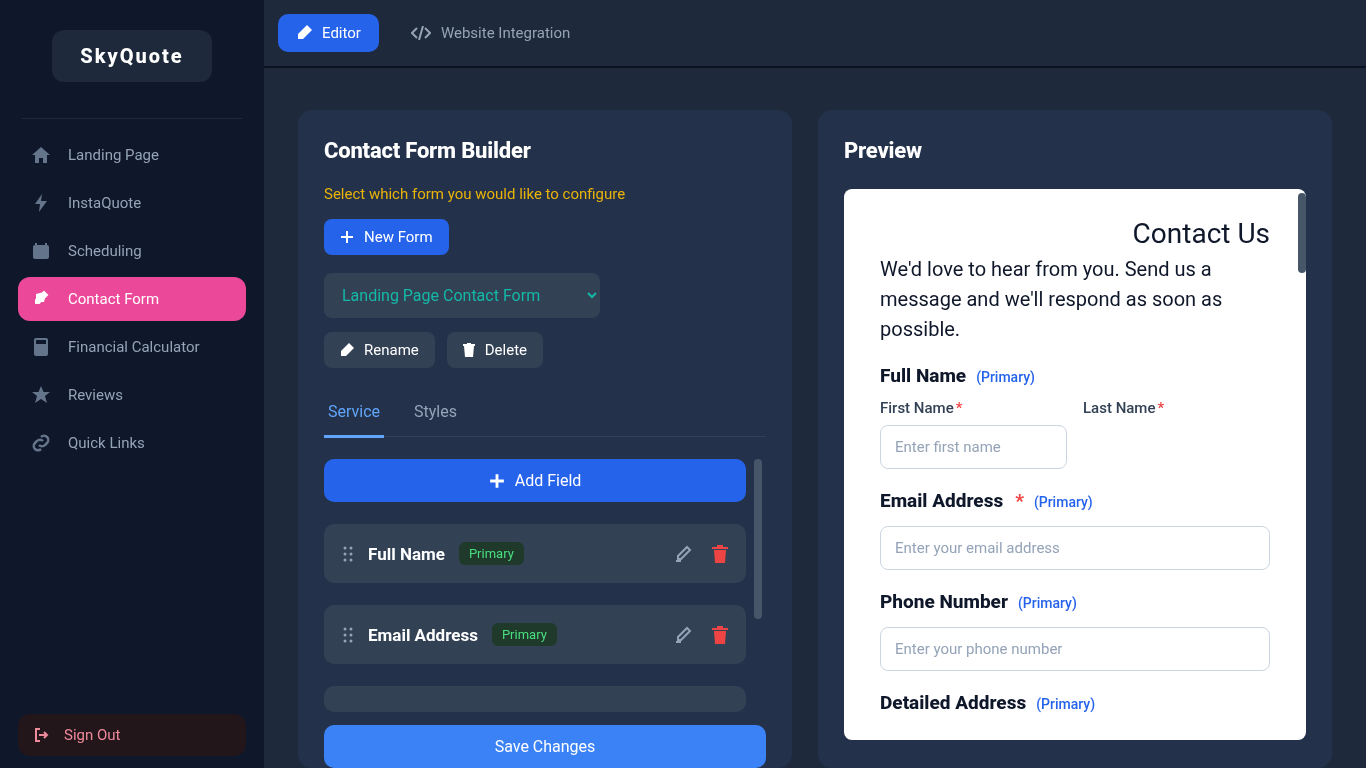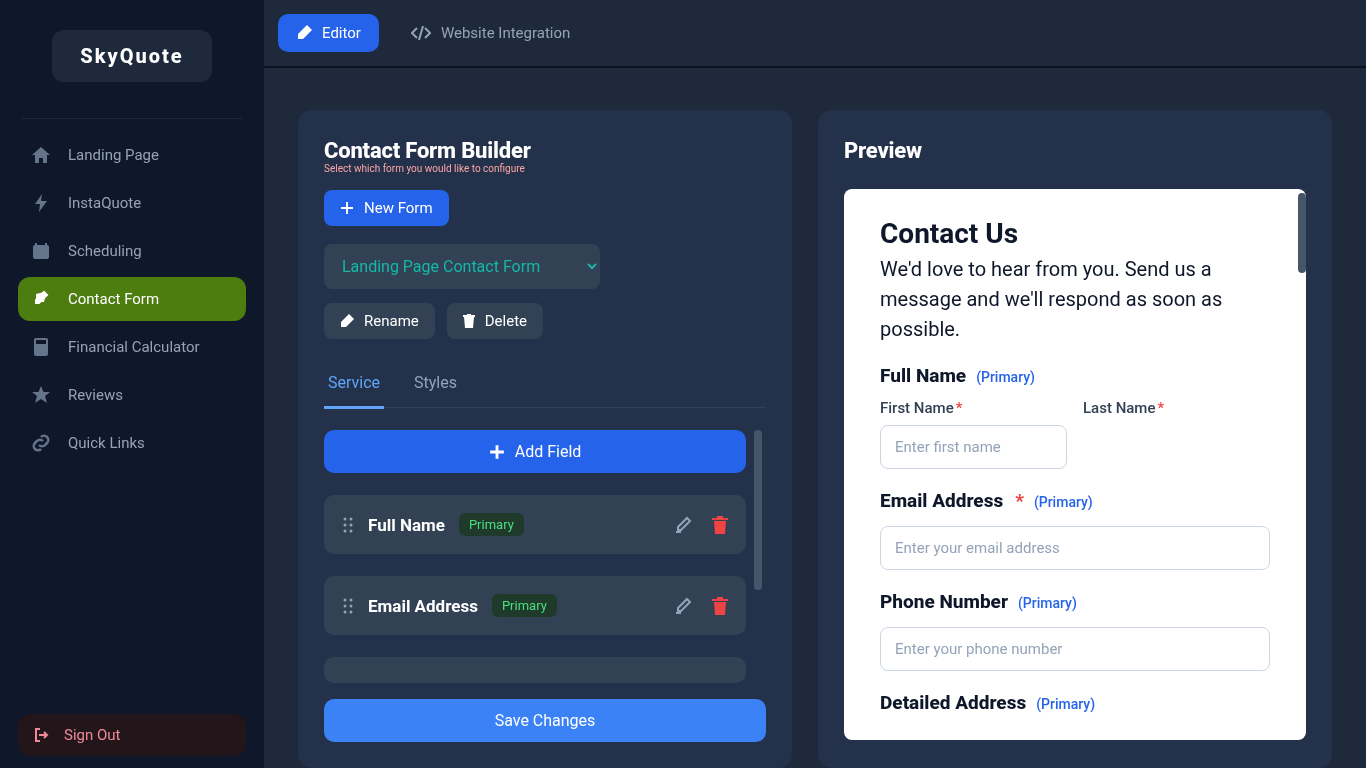--- a/index.html
+++ b/index.html
@@ -6,21 +6,21 @@
 body { background: #0f172a; color: #e2e8f0; width: 1366px; height: 768px; overflow: hidden; display: flex; }
 
 
 .sidebar { width: 264px; background: #0f172a; display: flex; flex-direction: column; padding: 0 8px; }
 .logo-wrap { padding: 30px 0 20px; display: flex; justify-content: center; }
 .logo { background: #1e293b; color: #fff; font-weight: 800; font-size: 20px; letter-spacing: 2px; padding: 14px 28px; border-radius: 12px; }
 .nav { flex: 1; padding: 10px 10px 0; }
 .nav-item { display: flex; align-items: center; gap: 18px; padding: 13px 14px; border-radius: 12px; color: #94a3b8; font-size: 15px; cursor: pointer; margin-bottom: 4px; }
 .nav-item.single { margin-bottom: 10px; }
 .nav-divider { border-top: 1px solid #1e293b; margin: 6px 4px 14px; }
-.nav-item.active { background: #4d7c0f; color: #fff; }
+.nav-item.active { background: #ec4899; color: #fff; }
 .nav-item .icon { width: 18px; height: 18px; display: flex; align-items: center; justify-content: center; color: #64748b; }
 .nav-item.active .icon { color: #fff; }
 .signout-wrap { padding: 0 10px 12px; }
 .signout { background: #23161b; color: #ef8a9a; display: flex; align-items: center; gap: 14px; padding: 12px 16px; border-radius: 12px; font-size: 15px; cursor: pointer; }
 .footer-links { text-align: center; color: #94a3b8; font-size: 13px; padding: 12px 0 18px; }
 .footer-links a { color: #94a3b8; text-decoration: none; }
 .footer-sep { margin: 0 6px; color: #475569; }
 
 
 .main { flex: 1; display: flex; flex-direction: column; background: #0f172a; }
@@ -28,21 +28,21 @@
 .tab-btn { display: flex; align-items: center; gap: 10px; padding: 10px 18px; border-radius: 10px; font-size: 15px; cursor: pointer; }
 .tab-btn.active { background: #2563eb; color: #fff; }
 .tab-btn.inactive { color: #94a3b8; }
 .content { flex: 1; display: flex; gap: 26px; padding: 42px 34px 0; background: #1e293b; overflow: hidden; }
 
 
 .panel { background: #1e293b; border-radius: 14px; padding: 28px 26px; }
 .panel.left { width: 494px; background: #23324a; padding-bottom: 0; display: flex; flex-direction: column; }
 .panel.right { flex: 1; background: #23324a; display: flex; flex-direction: column; }
 .panel-title { font-size: 22px; font-weight: 800; color: #fff; letter-spacing: -0.2px; }
-.panel-sub { color: #fca5a5; font-size: 10px; margin-top: 0; }
+.panel-sub { color: #eab308; font-size: 15px; margin-top: 22px; }
 
 .btn { display: inline-flex; align-items: center; gap: 10px; border: none; border-radius: 8px; font-size: 15px; cursor: pointer; padding: 9px 16px; color: #fff; }
 .btn-primary { background: #2563eb; }
 .btn-primary-wide { background: #2563eb; width: 100%; justify-content: center; padding: 12px 0; font-size: 16px; border-radius: 10px; }
 .btn-primary-wide.light { background: #3b82f6; }
 .btn-muted { background: #334155; }
 .form-select { background: #334155; color: #14b8a6; border: none; border-radius: 8px; padding: 12px 14px; font-size: 16px; width: 276px; margin-top: 18px; }
 .row { display: flex; gap: 12px; margin-top: 14px; }
 
 .subtabs { display: flex; gap: 26px; border-bottom: 1px solid #334155; margin-top: 24px; }
@@ -58,21 +58,21 @@
 .badge { background: #1f3a2b; color: #4ade80; font-size: 13px; padding: 4px 10px; border-radius: 6px; }
 .card-actions { margin-left: auto; display: flex; gap: 20px; }
 .icon-btn { color: #94a3b8; cursor: pointer; }
 .icon-btn.danger { color: #ef4444; }
 .save-row { padding-top: 0; padding-bottom: 0; }
 
 
 .preview-wrap { flex: 1; margin-top: 26px; position: relative; overflow: hidden; border-radius: 8px; }
 .preview-scroll { position: absolute; right: 0; top: 4px; width: 8px; height: 80px; background: #475569; border-radius: 4px; }
 .preview-card { background: #fff; color: #0f172a; border-radius: 6px; padding: 28px 36px; }
-.preview-title { text-align: left; font-size: 28px; font-weight: 700; }
+.preview-title { text-align: right; font-size: 28px; font-weight: 400; }
 .preview-desc { text-align: left; font-size: 20px; margin-top: 4px; line-height: 1.5; color: #0f172a; }
 .pf-group { margin-top: 20px; }
 .pf-heading { font-size: 19px; font-weight: 800; display: flex; align-items: baseline; gap: 10px; }
 .pf-primary { color: #2563eb; font-size: 14px; font-weight: 500; }
 .pf-row { display: flex; gap: 16px; margin-top: 12px; }
 .pf-col { flex: 1; }
 .pf-label { font-size: 15px; color: #334155; font-weight: 500; }
 .req { color: #ef4444; margin-left: 2px; }
 .pf-input { width: 100%; border: 1px solid #cbd5e1; border-radius: 8px; padding: 12px 14px; font-size: 15px; margin-top: 8px; color: #64748b; }
 .pf-input::placeholder { color: #94a3b8; }

